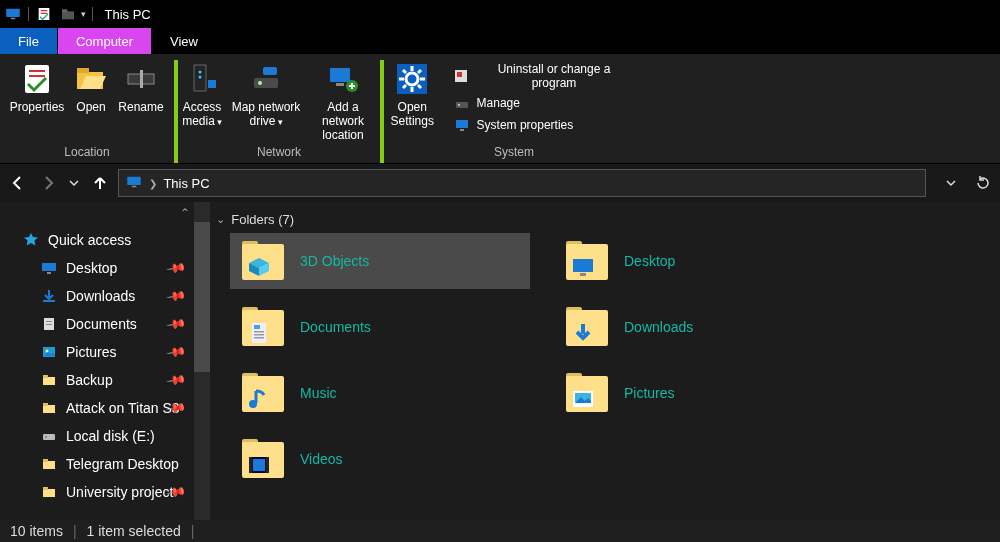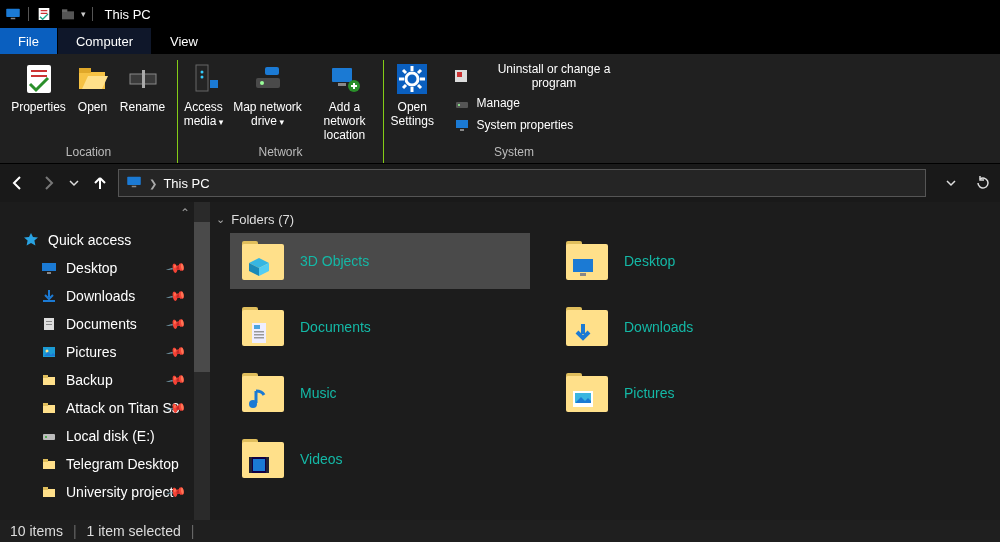--- a/index.html
+++ b/index.html
@@ -10,25 +10,25 @@
   .titlebar { display: flex; align-items: center; height: 28px; background: #000; padding: 0 4px; gap: 6px; }
   .titlebar .icon-slot { width: 18px; height: 18px; display: flex; align-items: center; justify-content: center; }
   .titlebar .sep { width: 1px; height: 14px; background: #555; }
   .titlebar .dropdown-caret { font-size: 9px; color: #ccc; margin-left: -2px; }
   .titlebar .title { padding-left: 6px; font-size: 13px; color: #fff; }
 
   
   .menutabs { display: flex; align-items: stretch; height: 26px; background: #000; }
   .menutabs .tab { padding: 0 18px; display: flex; align-items: center; color: #fff; background: #1a1a1a; border-right: 1px solid #000; }
   .menutabs .tab.file { background: #0a5fbf; }
-  .menutabs .tab.active { background: #0f172a; }
+  .menutabs .tab.active { background: #d946ef; }
 
   
   .ribbon { display: flex; align-items: flex-start; height: 110px; background: #202020; border-bottom: 1px solid #000; padding-top: 6px; }
-  .ribbon-group { display: flex; flex-direction: column; align-items: center; height: 100%; border-right: 1px solid #84cc16; }
+  .ribbon-group { display: flex; flex-direction: column; align-items: center; height: 100%; border-right: 4px solid #84cc16; }
   .ribbon-group .group-body { flex: 1; display: flex; align-items: flex-start; }
   .ribbon-group .group-label { font-size: 12px; color: #bbb; padding-bottom: 4px; text-align: center; }
   .ribbon-btn { display: flex; flex-direction: column; align-items: center; justify-content: flex-start; width: 64px; padding: 2px 2px; text-align: center; font-size: 12px; color: #fff; gap: 4px; }
   .ribbon-btn .ri { width: 34px; height: 34px; display: flex; align-items: center; justify-content: center; }
   .ribbon-btn.small { flex-direction: row; width: auto; padding: 2px 8px; gap: 6px; align-items: center; }
   .ribbon-btn.small .ri { width: 18px; height: 18px; }
   .ribbon-system-col { display: flex; flex-direction: column; justify-content: center; padding: 0 4px; }
   .caret-down::after { content: " \25BE"; font-size: 9px; }
 
   

